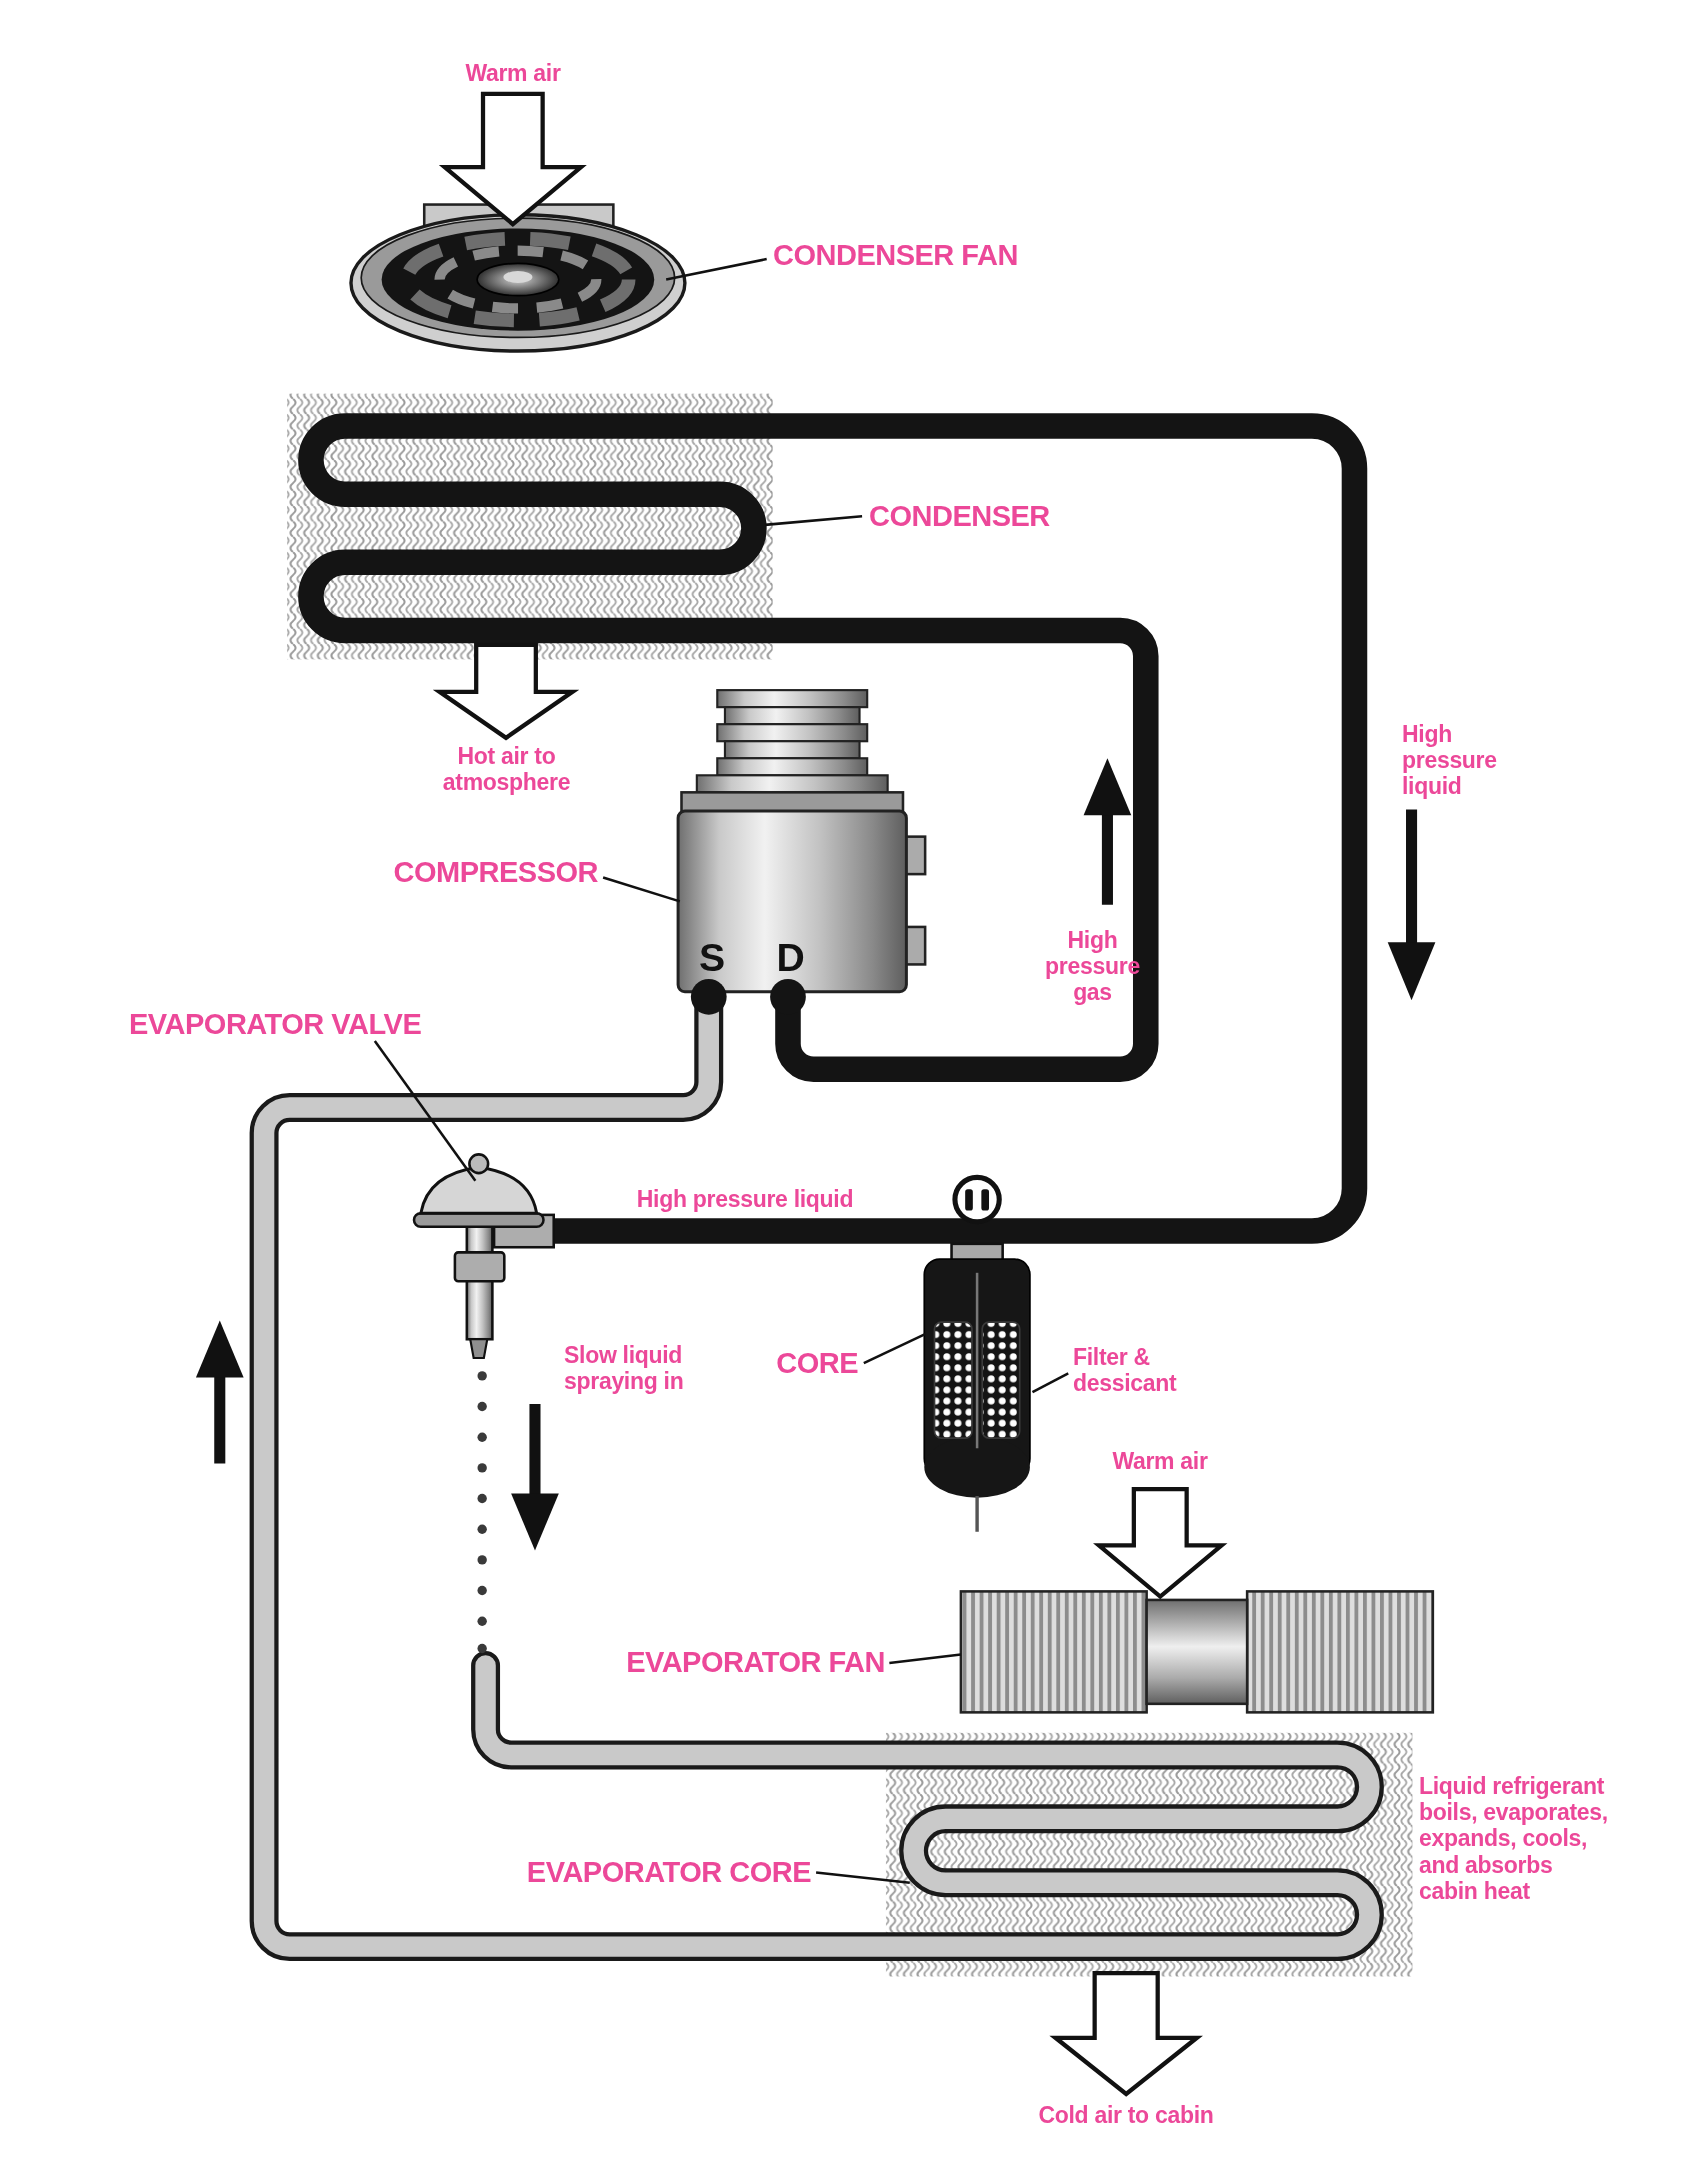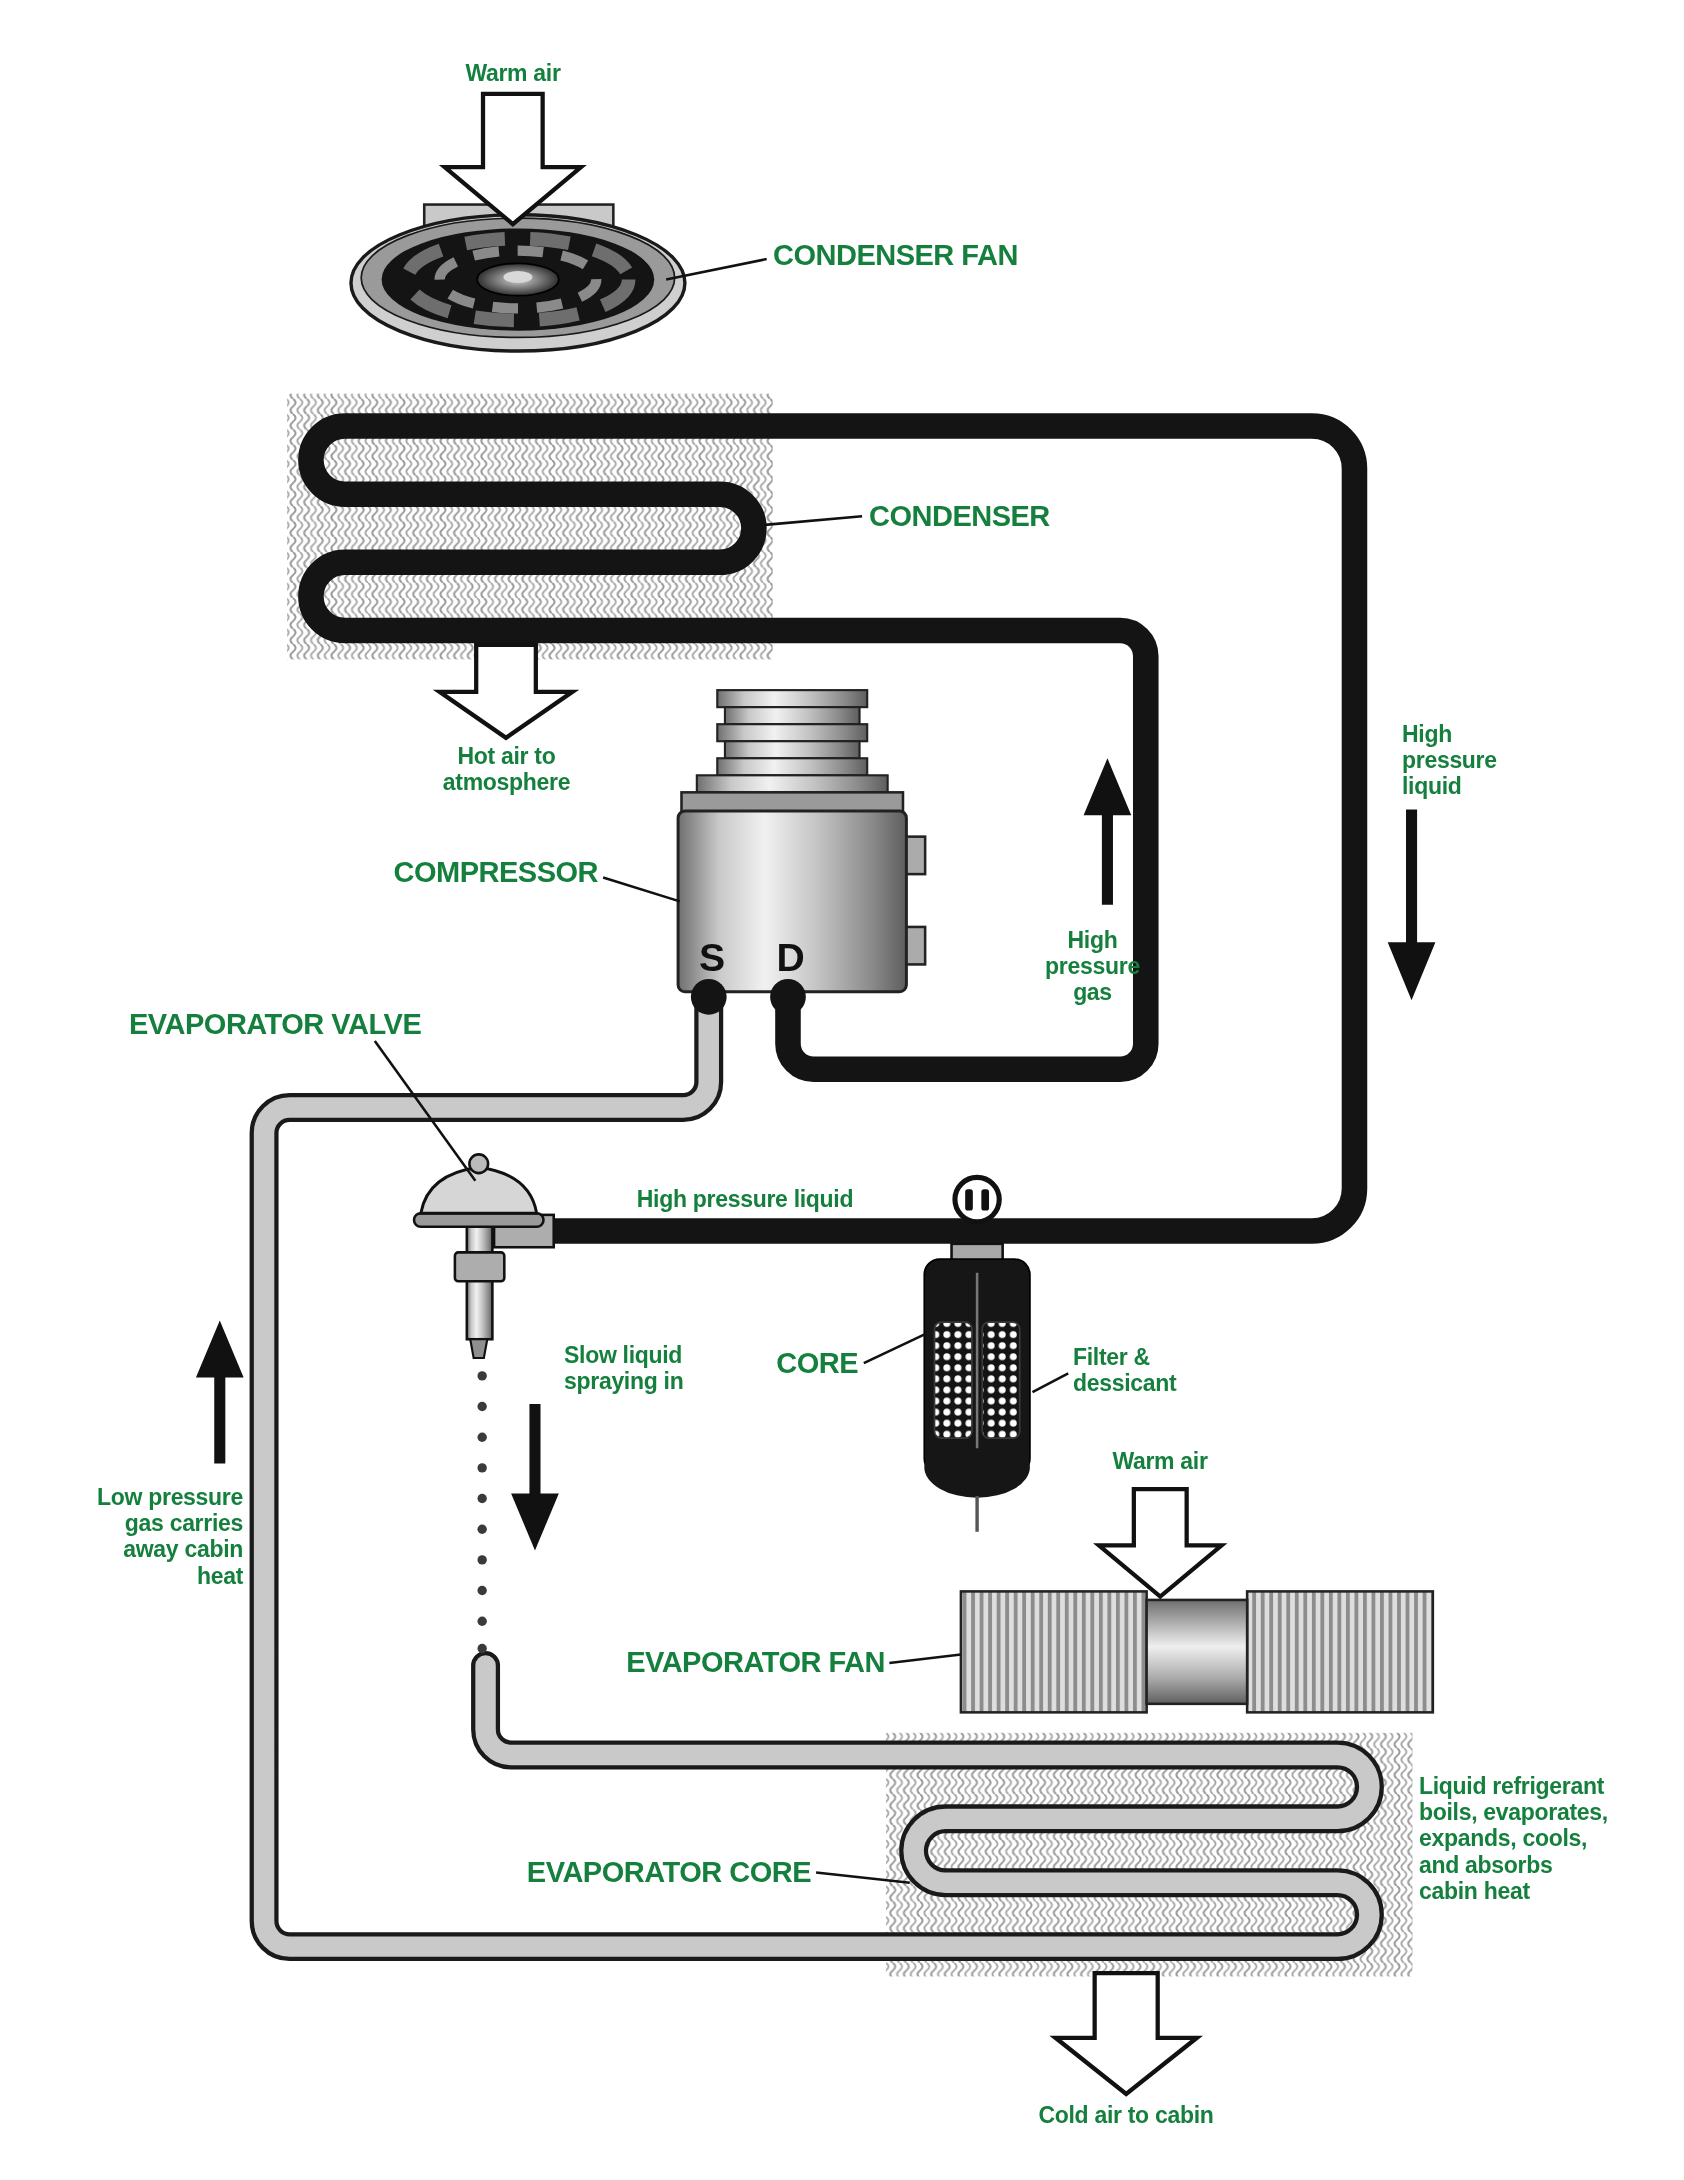--- a/index.html
+++ b/index.html
@@ -1,20 +1,20 @@
 <!DOCTYPE html>
 <html style="font-size:13.6px"><head>
 <meta charset="utf-8">
 <style>
   * { margin:0; padding:0; box-sizing:border-box; }
   html,body { background:#ffffff; }
   body { font-family:"Liberation Sans", sans-serif; }
   .canvas { position:relative; width:1685px; height:2181px; background:#fff; overflow:hidden; }
   svg.art { position:absolute; left:0; top:0; }
-  .lbl { position:absolute; font-weight:bold; color:#15803d; font-size:23px; line-height:1.14; letter-spacing:-0.3px; white-space:nowrap; }
+  .lbl { position:absolute; font-weight:bold; color:#ec4899; font-size:23px; line-height:1.14; letter-spacing:-0.3px; white-space:nowrap; }
   .lbl-big { font-size:29px; letter-spacing:-0.5px; line-height:1.05; }
   .ta-c { text-align:center; }
   .ta-r { text-align:right; }
   .ln { display:block; }
 </style>
 </head>
 <body>
 
 <div class="canvas">
 
@@ -205,26 +205,20 @@
 <div class="lbl" style="left:1073px; top:1344px;">
   <span class="ln">Filter &amp;</span>
   <span class="ln">dessicant</span>
 </div>
 
 <div class="lbl" style="left:564px; top:1342px;">
   <span class="ln">Slow liquid</span>
   <span class="ln">spraying in</span>
 </div>
 
-<div class="lbl ta-r" style="left:51px; top:1484px; width:192px;">
-  <span class="ln">Low pressure</span>
-  <span class="ln">gas carries</span>
-  <span class="ln">away cabin</span>
-  <span class="ln">heat</span>
-</div>
 
 <div class="lbl ta-c" style="left:1058px; top:1448px; width:204px;">Warm air</div>
 
 <div class="lbl lbl-big ta-r" style="left:624px; top:1647px; width:261px;">EVAPORATOR FAN</div>
 
 <div class="lbl lbl-big ta-r" style="left:518px; top:1857px; width:293px;">EVAPORATOR CORE</div>
 
 <div class="lbl" style="left:1419px; top:1773px;">
   <span class="ln">Liquid refrigerant</span>
   <span class="ln">boils, evaporates,</span>

